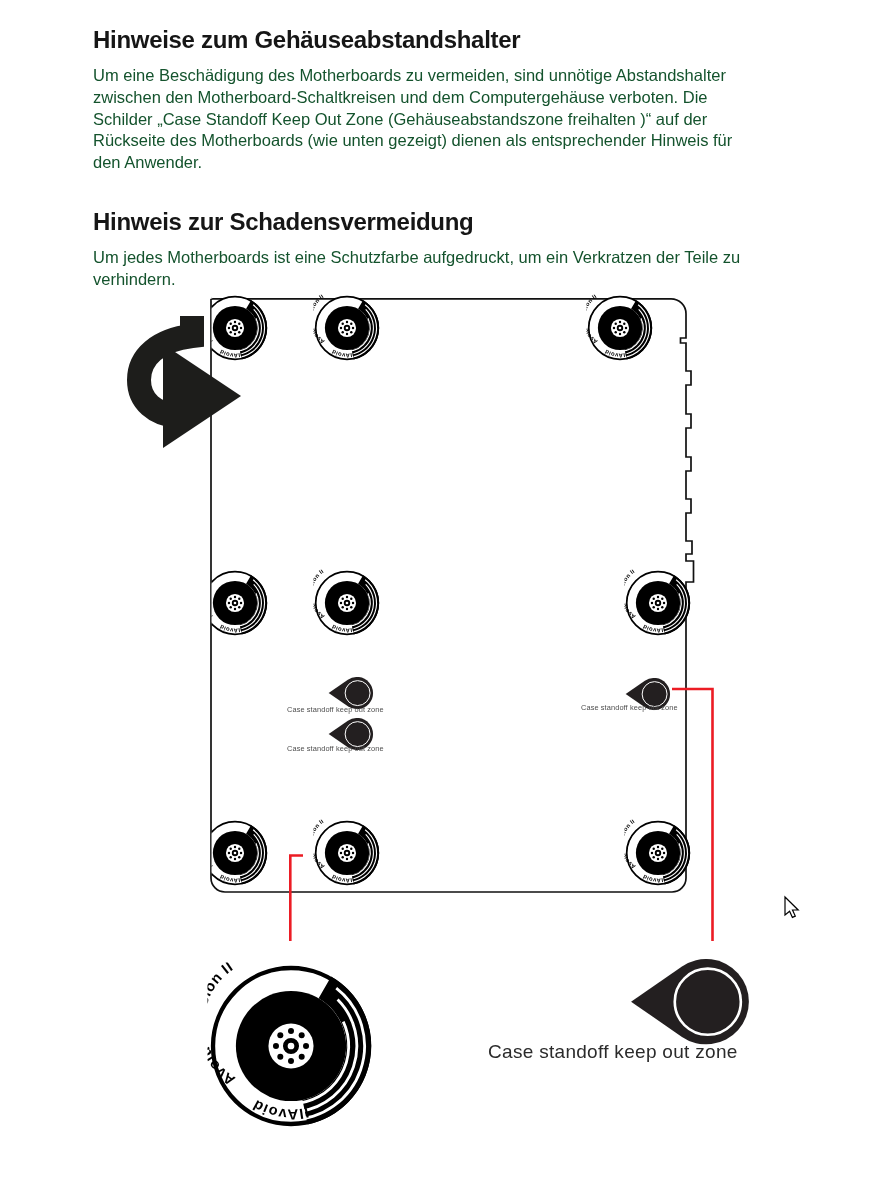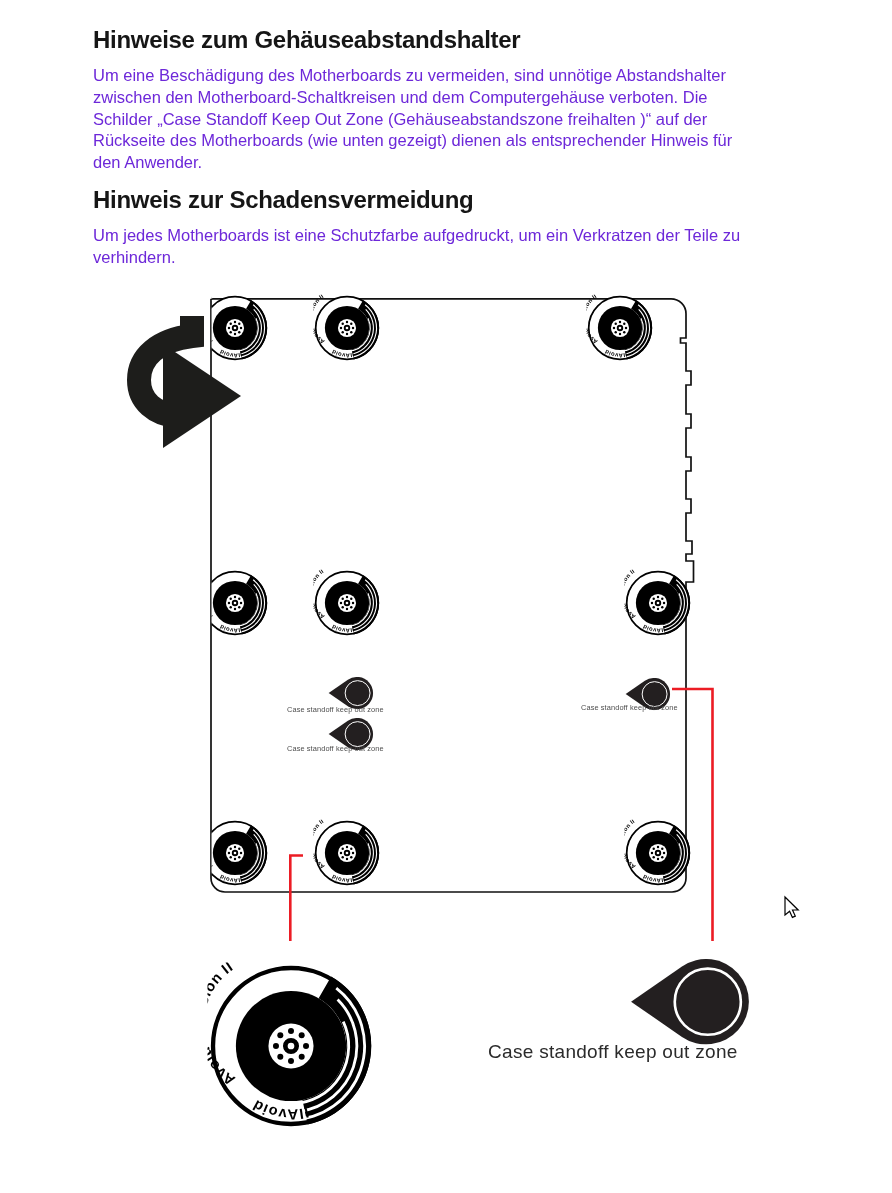--- a/index.html
+++ b/index.html
@@ -1,22 +1,22 @@
 <!DOCTYPE html>
 <html><head>
 <meta charset="utf-8">
 <style>
   html,body{margin:0;padding:0;background:#fff;}
   .page{position:relative;width:892px;height:1193px;background:#ffffff;overflow:hidden;
         font-family:"Liberation Sans","DejaVu Sans",sans-serif;color:#2e2d2c;}
   .content{position:absolute;left:93px;top:26px;width:664px;}
   .content h1{margin:0 0 11px 0;font-size:24px;line-height:28px;font-weight:bold;
               letter-spacing:-0.3px;color:#161616;}
-  .content p{margin:0;font-size:16.5px;line-height:21.8px;color:#6d28d9;}
-  .content .sec2{margin-top:12px;}
+  .content p{margin:0;font-size:16.5px;line-height:21.8px;color:#14532d;}
+  .content .sec2{margin-top:34px;}
   .label-small{position:absolute;font-size:7.4px;color:#4d4d4d;white-space:nowrap;
                letter-spacing:0.1px;}
   .label-large{position:absolute;font-size:19px;color:#2b2b2b;white-space:nowrap;
                letter-spacing:0.3px;}
   svg.overlay{position:absolute;left:0;top:0;width:892px;height:1193px;}
 </style>
 </head>
 <body>
 
 <div class="page">

